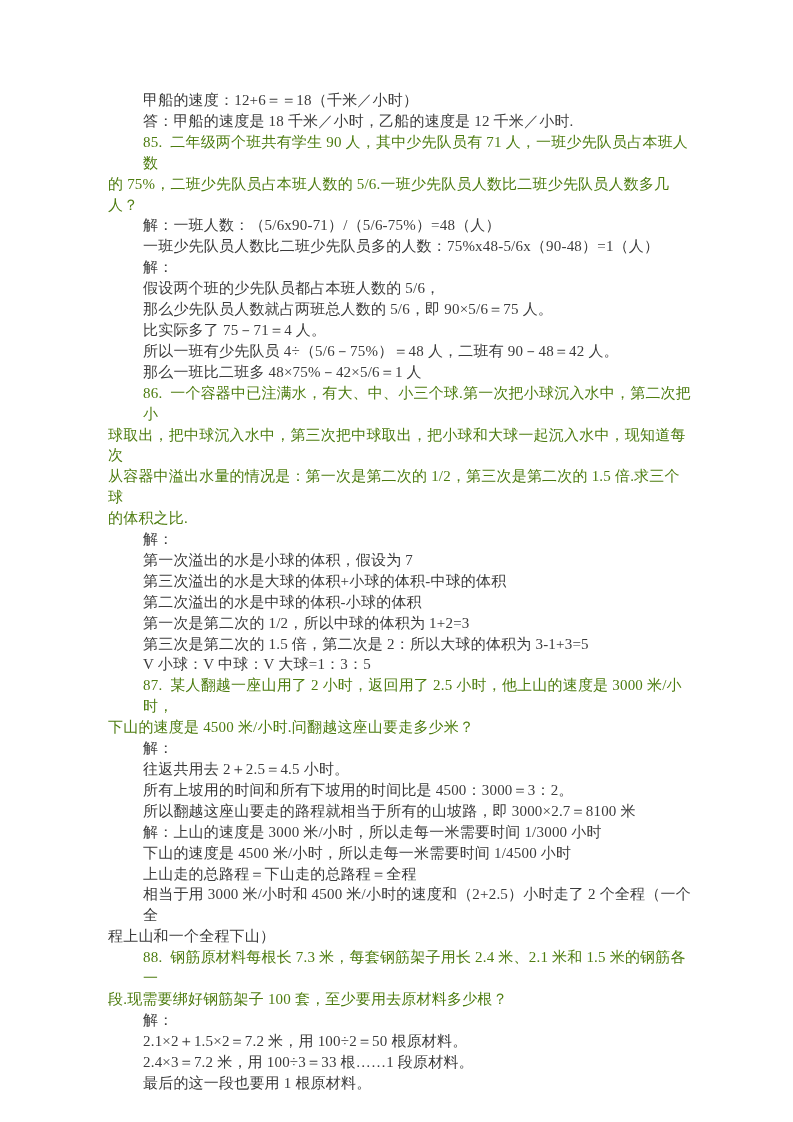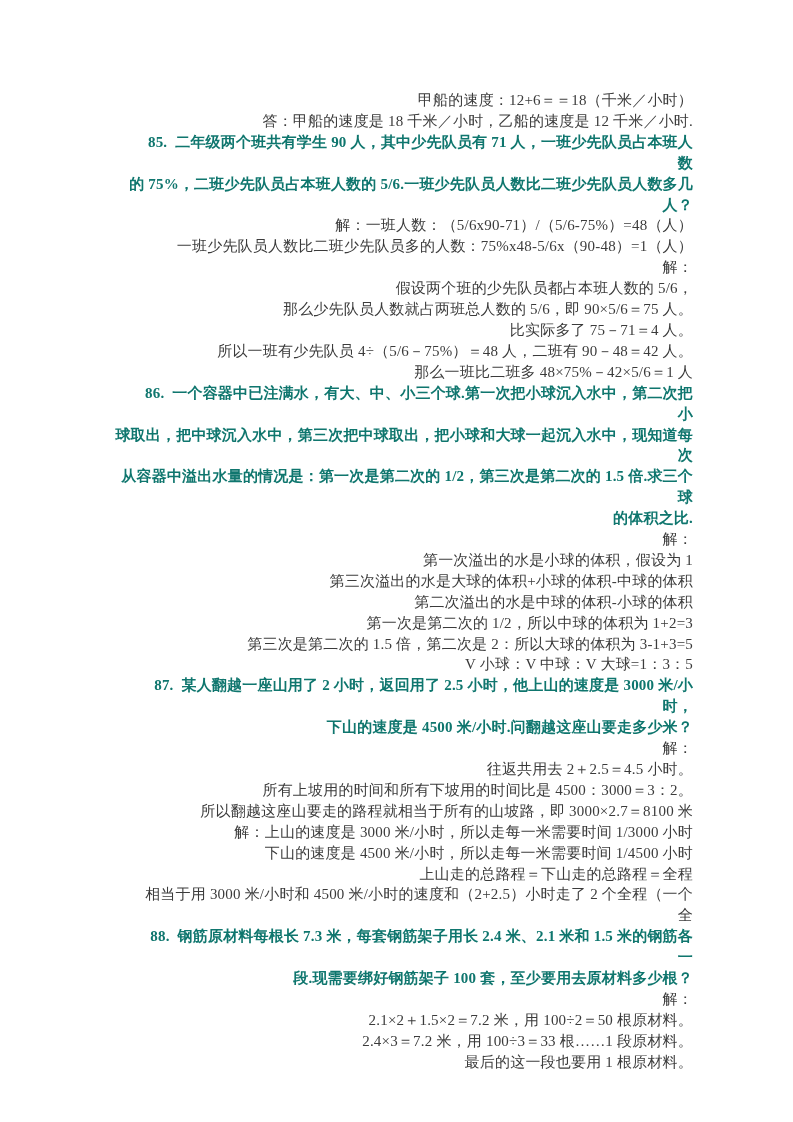--- a/index.html
+++ b/index.html
@@ -21,28 +21,27 @@
     width: 585px;
     font-family: "Liberation Serif", "DejaVu Serif", serif;
     font-size: 15px;
     line-height: 20.9px;
     color: #3b3b3b;
     letter-spacing: 0.2px;
   }
   .line {
     white-space: pre-wrap;
     min-height: 20.9px;
-    text-align: right;
   }
   .line.indent {
     padding-left: 35px;
   }
   .line.bold {
-    font-weight: bold;
-    color: #0f766e;
+    font-weight: normal;
+    color: #4d7c0f;
   }
 </style>
 </head>
 <body>
 
 <div class="page">
   <div class="textblock">
       <div class="line indent">甲船的速度：12+6＝＝18（千米／小时）</div>
       <div class="line indent">答：甲船的速度是 18 千米／小时，乙船的速度是 12 千米／小时.</div>
       <div class="line indent bold">85.  二年级两个班共有学生 90 人，其中少先队员有 71 人，一班少先队员占本班人数</div>
@@ -53,36 +52,37 @@
       <div class="line indent">假设两个班的少先队员都占本班人数的 5/6，</div>
       <div class="line indent">那么少先队员人数就占两班总人数的 5/6，即 90×5/6＝75 人。</div>
       <div class="line indent">比实际多了 75－71＝4 人。</div>
       <div class="line indent">所以一班有少先队员 4÷（5/6－75%）＝48 人，二班有 90－48＝42 人。</div>
       <div class="line indent">那么一班比二班多 48×75%－42×5/6＝1 人</div>
       <div class="line indent bold">86.  一个容器中已注满水，有大、中、小三个球.第一次把小球沉入水中，第二次把小</div>
       <div class="line bold">球取出，把中球沉入水中，第三次把中球取出，把小球和大球一起沉入水中，现知道每次</div>
       <div class="line bold">从容器中溢出水量的情况是：第一次是第二次的 1/2，第三次是第二次的 1.5 倍.求三个球</div>
       <div class="line bold">的体积之比.</div>
       <div class="line indent">解：</div>
-      <div class="line indent">第一次溢出的水是小球的体积，假设为 1</div>
+      <div class="line indent">第一次溢出的水是小球的体积，假设为 7</div>
       <div class="line indent">第三次溢出的水是大球的体积+小球的体积-中球的体积</div>
       <div class="line indent">第二次溢出的水是中球的体积-小球的体积</div>
       <div class="line indent">第一次是第二次的 1/2，所以中球的体积为 1+2=3</div>
       <div class="line indent">第三次是第二次的 1.5 倍，第二次是 2：所以大球的体积为 3-1+3=5</div>
       <div class="line indent">V 小球：V 中球：V 大球=1：3：5</div>
       <div class="line indent bold">87.  某人翻越一座山用了 2 小时，返回用了 2.5 小时，他上山的速度是 3000 米/小时，</div>
       <div class="line bold">下山的速度是 4500 米/小时.问翻越这座山要走多少米？</div>
       <div class="line indent">解：</div>
       <div class="line indent">往返共用去 2＋2.5＝4.5 小时。</div>
       <div class="line indent">所有上坡用的时间和所有下坡用的时间比是 4500：3000＝3：2。</div>
       <div class="line indent">所以翻越这座山要走的路程就相当于所有的山坡路，即 3000×2.7＝8100 米</div>
       <div class="line indent">解：上山的速度是 3000 米/小时，所以走每一米需要时间 1/3000 小时</div>
       <div class="line indent">下山的速度是 4500 米/小时，所以走每一米需要时间 1/4500 小时</div>
       <div class="line indent">上山走的总路程＝下山走的总路程＝全程</div>
       <div class="line indent">相当于用 3000 米/小时和 4500 米/小时的速度和（2+2.5）小时走了 2 个全程（一个全</div>
+      <div class="line">程上山和一个全程下山）</div>
       <div class="line indent bold">88.  钢筋原材料每根长 7.3 米，每套钢筋架子用长 2.4 米、2.1 米和 1.5 米的钢筋各一</div>
       <div class="line bold">段.现需要绑好钢筋架子 100 套，至少要用去原材料多少根？</div>
       <div class="line indent">解：</div>
       <div class="line indent">2.1×2＋1.5×2＝7.2 米，用 100÷2＝50 根原材料。</div>
       <div class="line indent">2.4×3＝7.2 米，用 100÷3＝33 根……1 段原材料。</div>
       <div class="line indent">最后的这一段也要用 1 根原材料。</div>
     </div>
 </div>
 
 </body></html>

